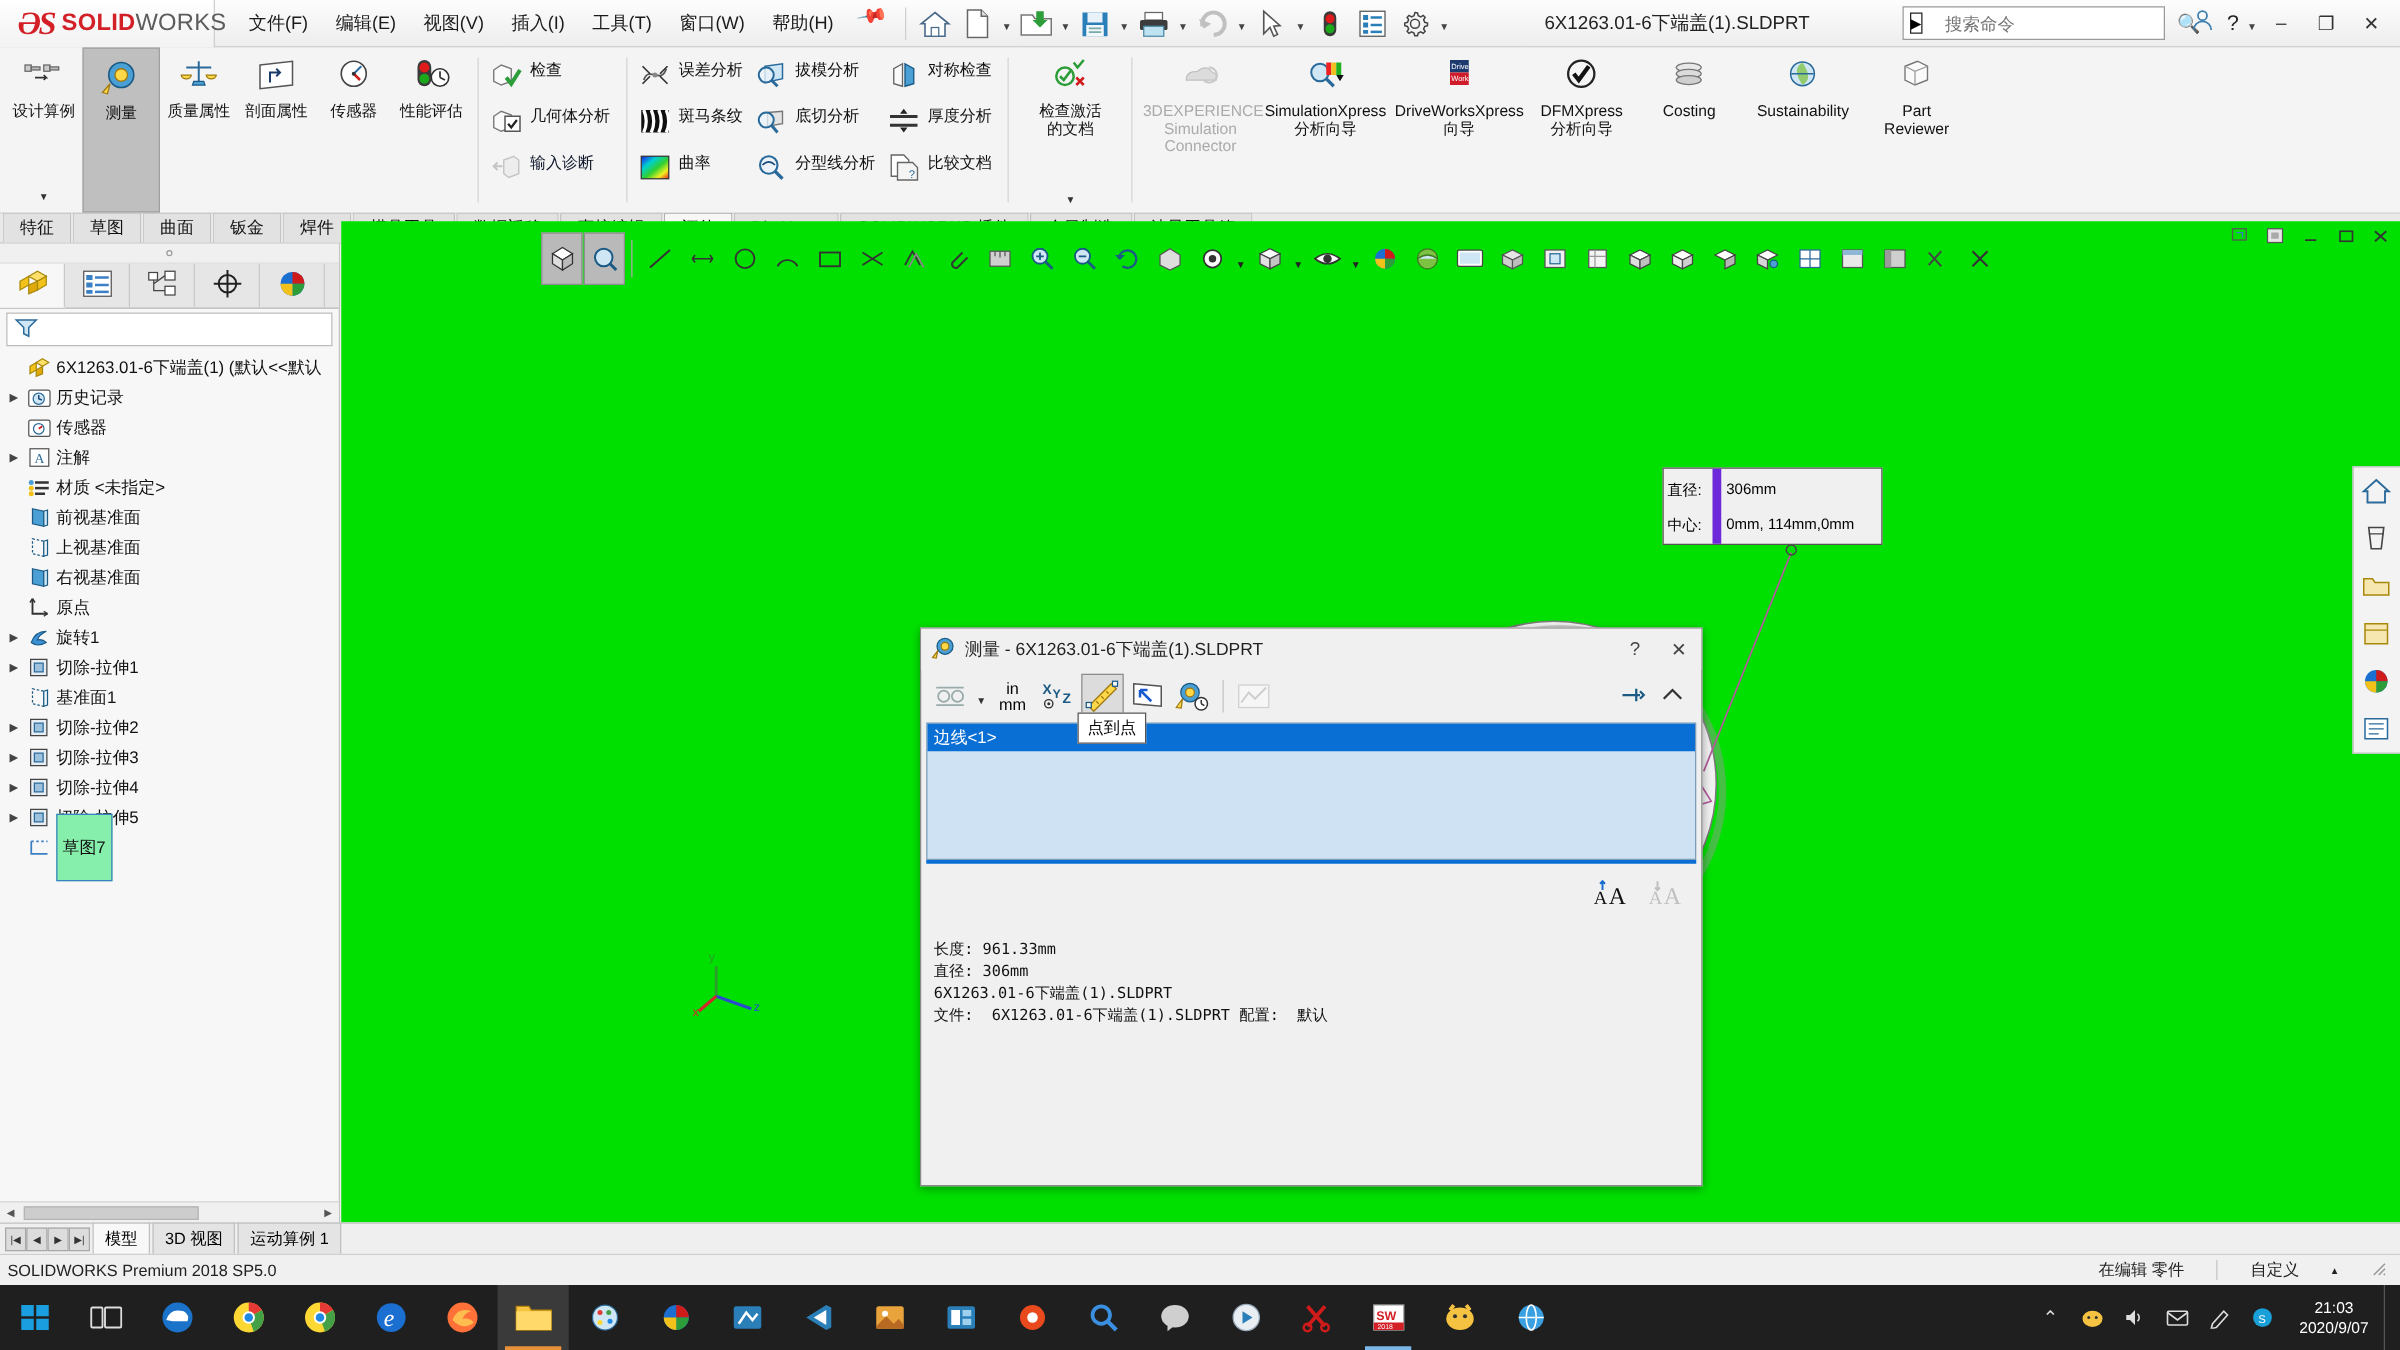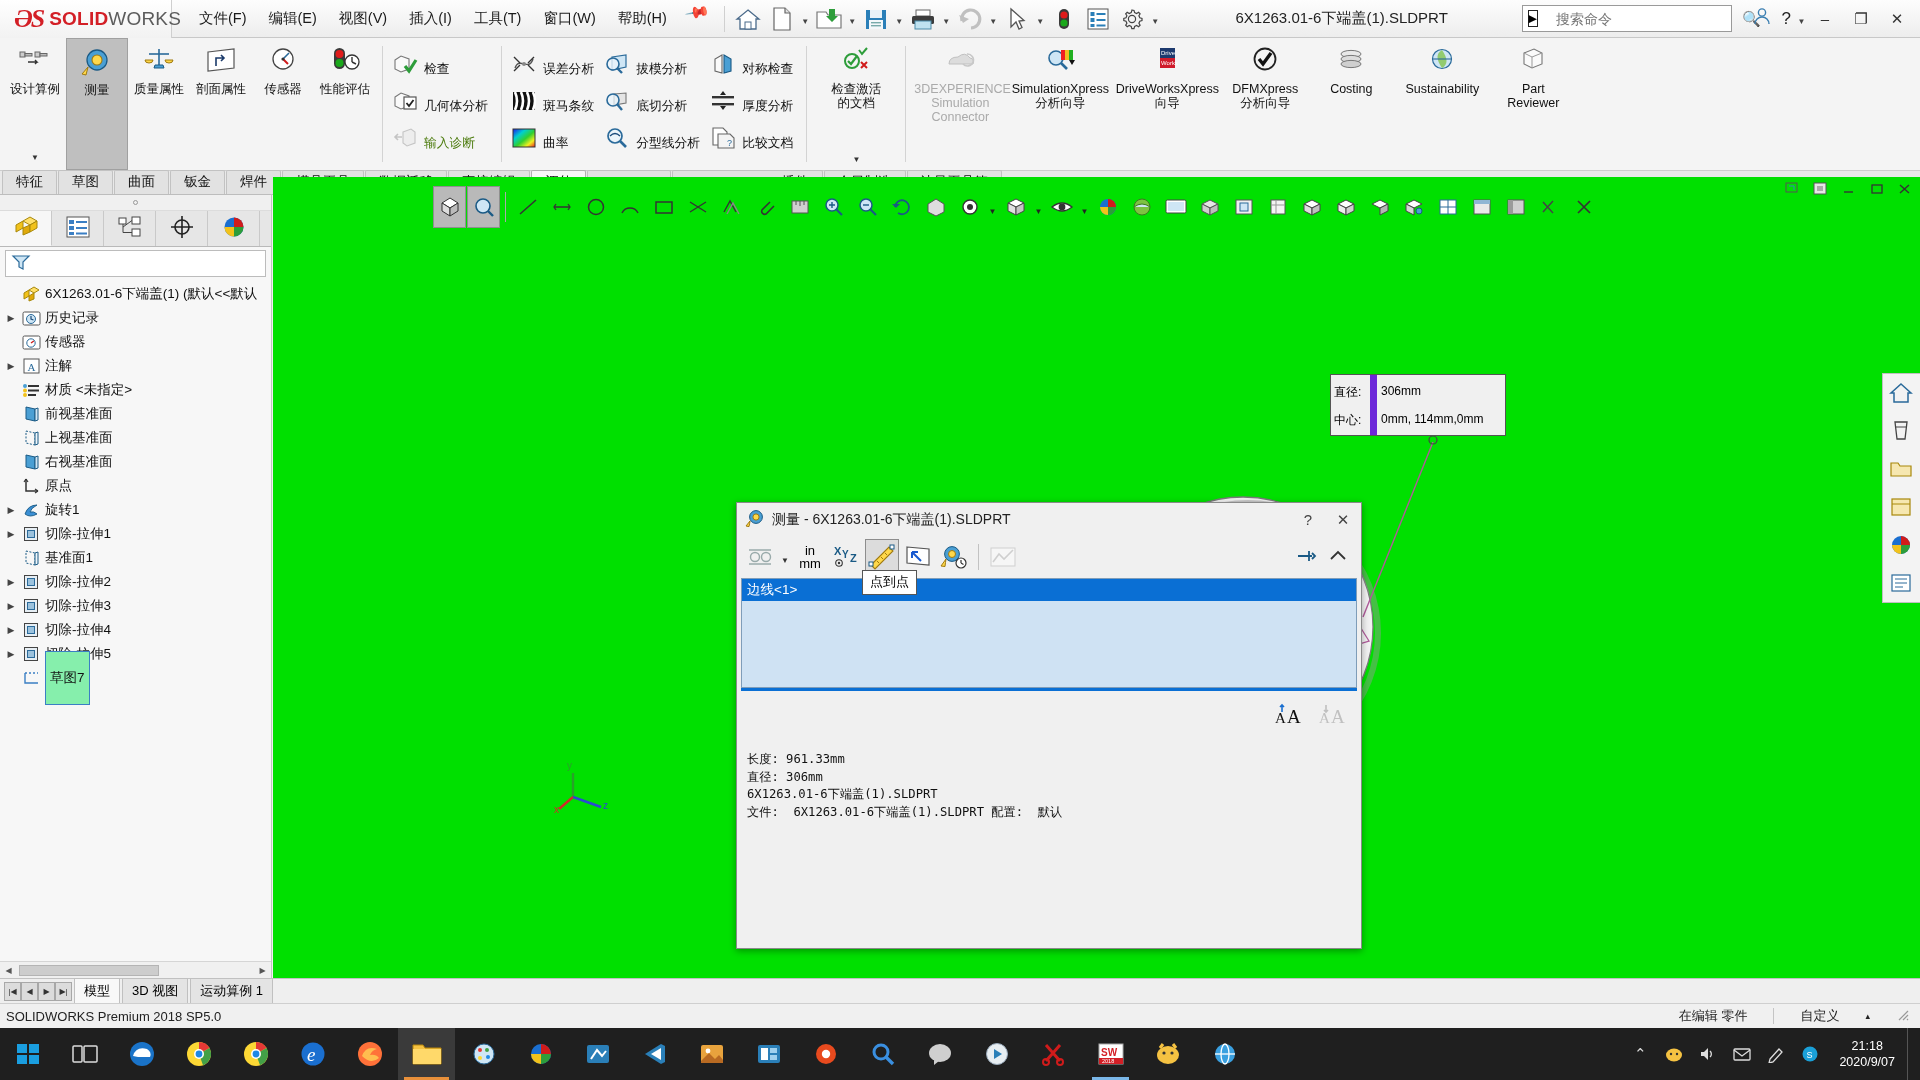--- a/index.html
+++ b/index.html
@@ -63,24 +63,24 @@
   .rb-big {
     width:62px; display:flex; flex-direction:column; align-items:center;
     padding-top:8px; cursor:default; text-align:center;
   }
   .rb-big.active { background:#bfbfbf; border:1px solid #a0a0a0; }
   .rb-big .lbl { font-size:12.5px; line-height:14px; margin-top:3px; color:#111; }
   .rb-big.dim .lbl { color:#aaa; }
   .rb-wide { width:auto; min-width:86px; padding-left:5px; padding-right:5px;}
   .rb-col { display:flex; flex-direction:column; justify-content:flex-start; padding-top:10px; gap:7px;}
   .rb-row {
-    display:flex; align-items:flex-end; gap:6px; height:30px; padding:0 7px 0 3px; cursor:default;
+    display:flex; align-items:flex-start; gap:6px; height:30px; padding:0 7px 0 3px; cursor:default;
     font-size:12.8px; white-space:nowrap; color:#111;
   }
-  .rb-row.dim { color:#4d7c0f; }
+  .rb-row.dim { color:#0f172a; }
   .ico { width:26px; height:26px; flex:0 0 26px; position:relative; }
   .ico-lg { width:34px; height:34px; }
 
   
   .cmtabs {
     position:absolute; left:0; top:171px; width:1920px; height:24px;
     background:#e9e9e9; display:flex; align-items:flex-end; padding-left:2px;
     border-bottom:1px solid #bdbdbd;
   }
   .cmtab {
@@ -1550,20 +1550,20 @@
             <path d="M4 14 L13 4 L16 7 L7 17 L3 18z" fill="none" stroke="#ddd" stroke-width="1.3"></path>
           </svg>
       </div>
       <div class="tray-i">
         <svg width="20" height="18" viewBox="0 0 20 18">
             <circle cx="10" cy="9" r="7.5" fill="#1aa0d8"></circle>
             <text x="6.5" y="13" font-size="9" fill="#fff" font-family="sans-serif">S</text>
           </svg>
       </div>
       <div class="clock">
-        <div>21:18</div>
+        <div>21:03</div>
         <div>2020/9/07</div>
       </div>
       <div class="showdesk"></div>
     </div>
   </div>
 
 </div>
 
 </body></html>

